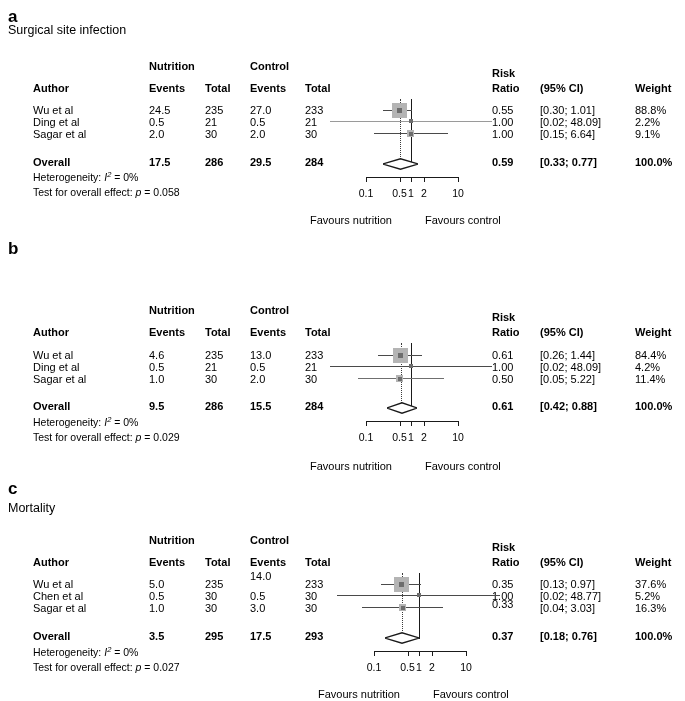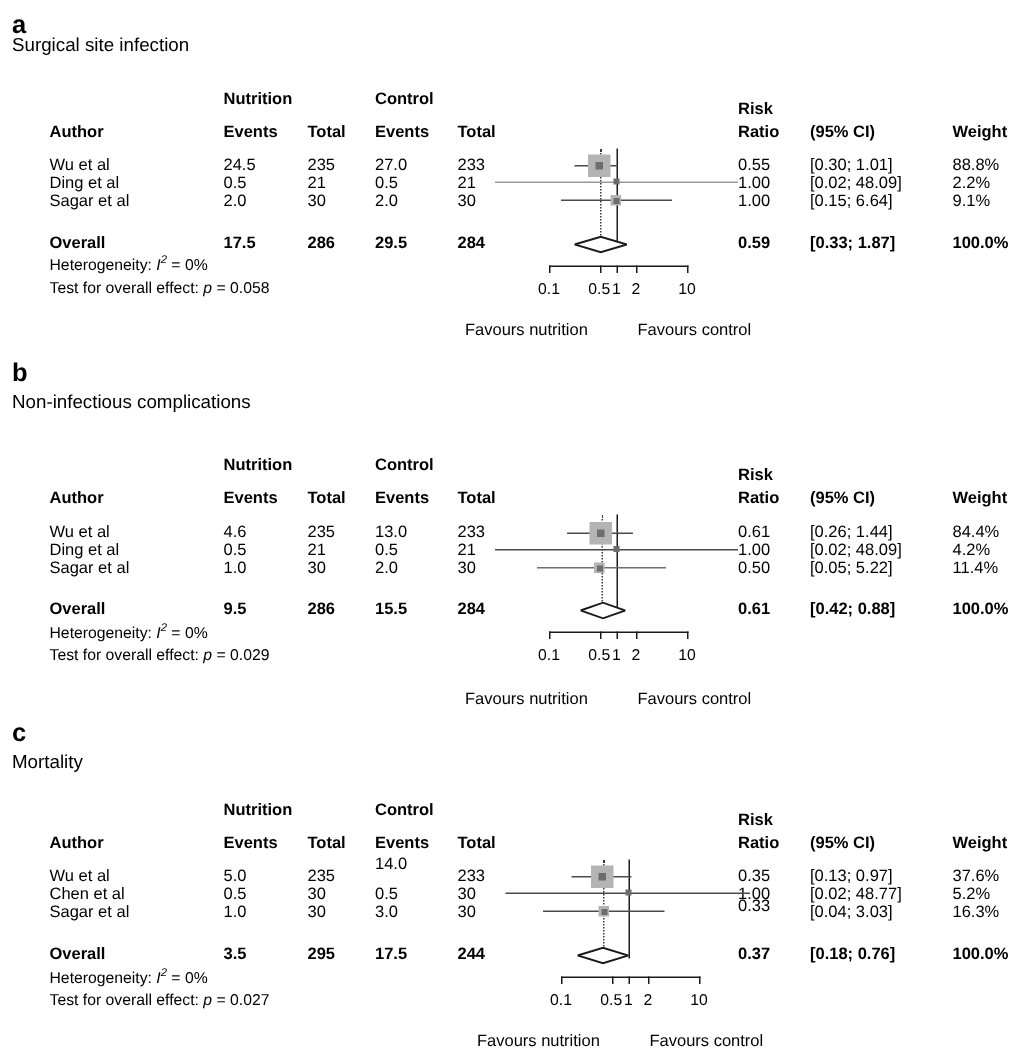--- a/index.html
+++ b/index.html
@@ -192,21 +192,21 @@
       <div class="cell c-wt" style="top:129px">9.1%</div>
     </div>
 
     <div>
       <div class="cell bold c-author" style="top:157px">Overall</div>
       <div class="cell bold c-ne" style="top:157px">17.5</div>
       <div class="cell bold c-nt" style="top:157px">286</div>
       <div class="cell bold c-ce" style="top:157px">29.5</div>
       <div class="cell bold c-ct" style="top:157px">284</div>
       <div class="cell bold c-rr" style="top:157px">0.59</div>
-      <div class="cell bold c-ci" style="top:157px">[0.33;  1.87]</div>
+      <div class="cell bold c-ci" style="top:157px">[0.33;  0.77]</div>
       <div class="cell bold c-wt" style="top:157px">100.0%</div>
     </div>
 
     <div class="hetero" style="top:172px"><span>Heterogeneity: </span><span class="ital">I</span><sup class="ital">2</sup><span> = 0%</span></div>
     <div class="testeff" style="top:187px"><span>Test for overall effect: </span><span class="ital">p</span><span> = 0.058</span></div>
   </div>
 
   <div class="plot">
 
     <div class="vline-null" style="left:410.5px; top:99px; height:66px"></div>
@@ -242,21 +242,20 @@
     <div class="axis-lbl" style="left:424px;   top:188px">2</div>
     <div class="axis-lbl" style="left:458px;   top:188px">10</div>
 
     <div class="fav" style="left:310px; top:215px">Favours nutrition</div>
     <div class="fav" style="left:425px; top:215px">Favours control</div>
   </div>
 </div>
 
 <div class="panel" id="panel-b">
   <div class="panel-letter" style="top:5px">b</div>
-  <div class="panel-subtitle" style="top:27px">Non-infectious complications</div>
 
   <div class="fp-table">
     <div class="cell bold grp-nutrition" style="top:70px">Nutrition</div>
     <div class="cell bold grp-control" style="top:70px">Control</div>
     <div class="cell bold risk-l1" style="top:77px">Risk</div>
 
     <div class="cell bold c-author" style="top:92px">Author</div>
     <div class="cell bold c-ne" style="top:92px">Events</div>
     <div class="cell bold c-nt" style="top:92px">Total</div>
     <div class="cell bold c-ce" style="top:92px">Events</div>
@@ -396,21 +395,21 @@
       <div class="cell c-rr" style="top:124px">0.33</div>
       <div class="cell c-ci" style="top:128px">[0.04;  3.03]</div>
       <div class="cell c-wt" style="top:128px">16.3%</div>
     </div>
 
     <div>
       <div class="cell bold c-author" style="top:156px">Overall</div>
       <div class="cell bold c-ne" style="top:156px">3.5</div>
       <div class="cell bold c-nt" style="top:156px">295</div>
       <div class="cell bold c-ce" style="top:156px">17.5</div>
-      <div class="cell bold c-ct" style="top:156px">244</div>
+      <div class="cell bold c-ct" style="top:156px">293</div>
       <div class="cell bold c-rr" style="top:156px">0.37</div>
       <div class="cell bold c-ci" style="top:156px">[0.18;  0.76]</div>
       <div class="cell bold c-wt" style="top:156px">100.0%</div>
     </div>
 
     <div class="hetero" style="top:172px"><span>Heterogeneity: </span><span class="ital">I</span><sup class="ital">2</sup><span> = 0%</span></div>
     <div class="testeff" style="top:187px"><span>Test for overall effect: </span><span class="ital">p</span><span> = 0.027</span></div>
   </div>
 
   <div class="plot">

